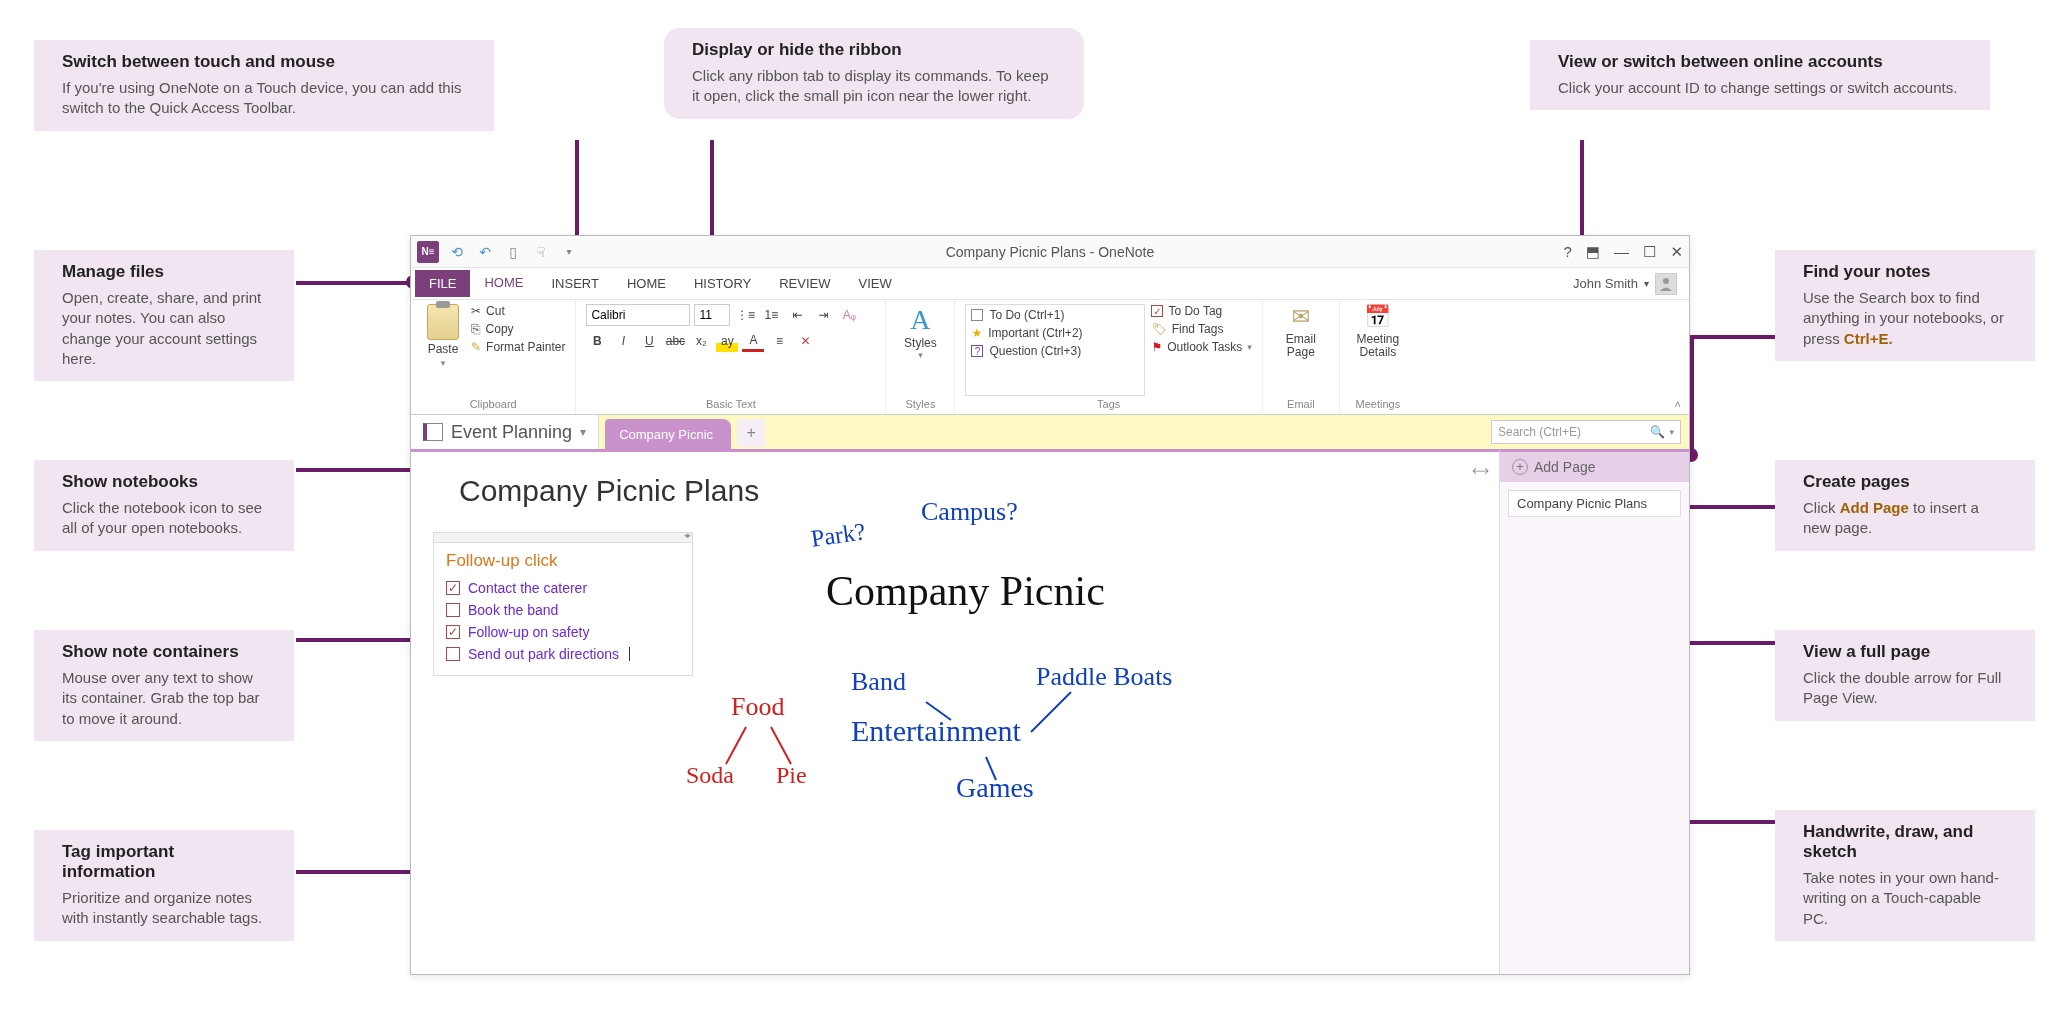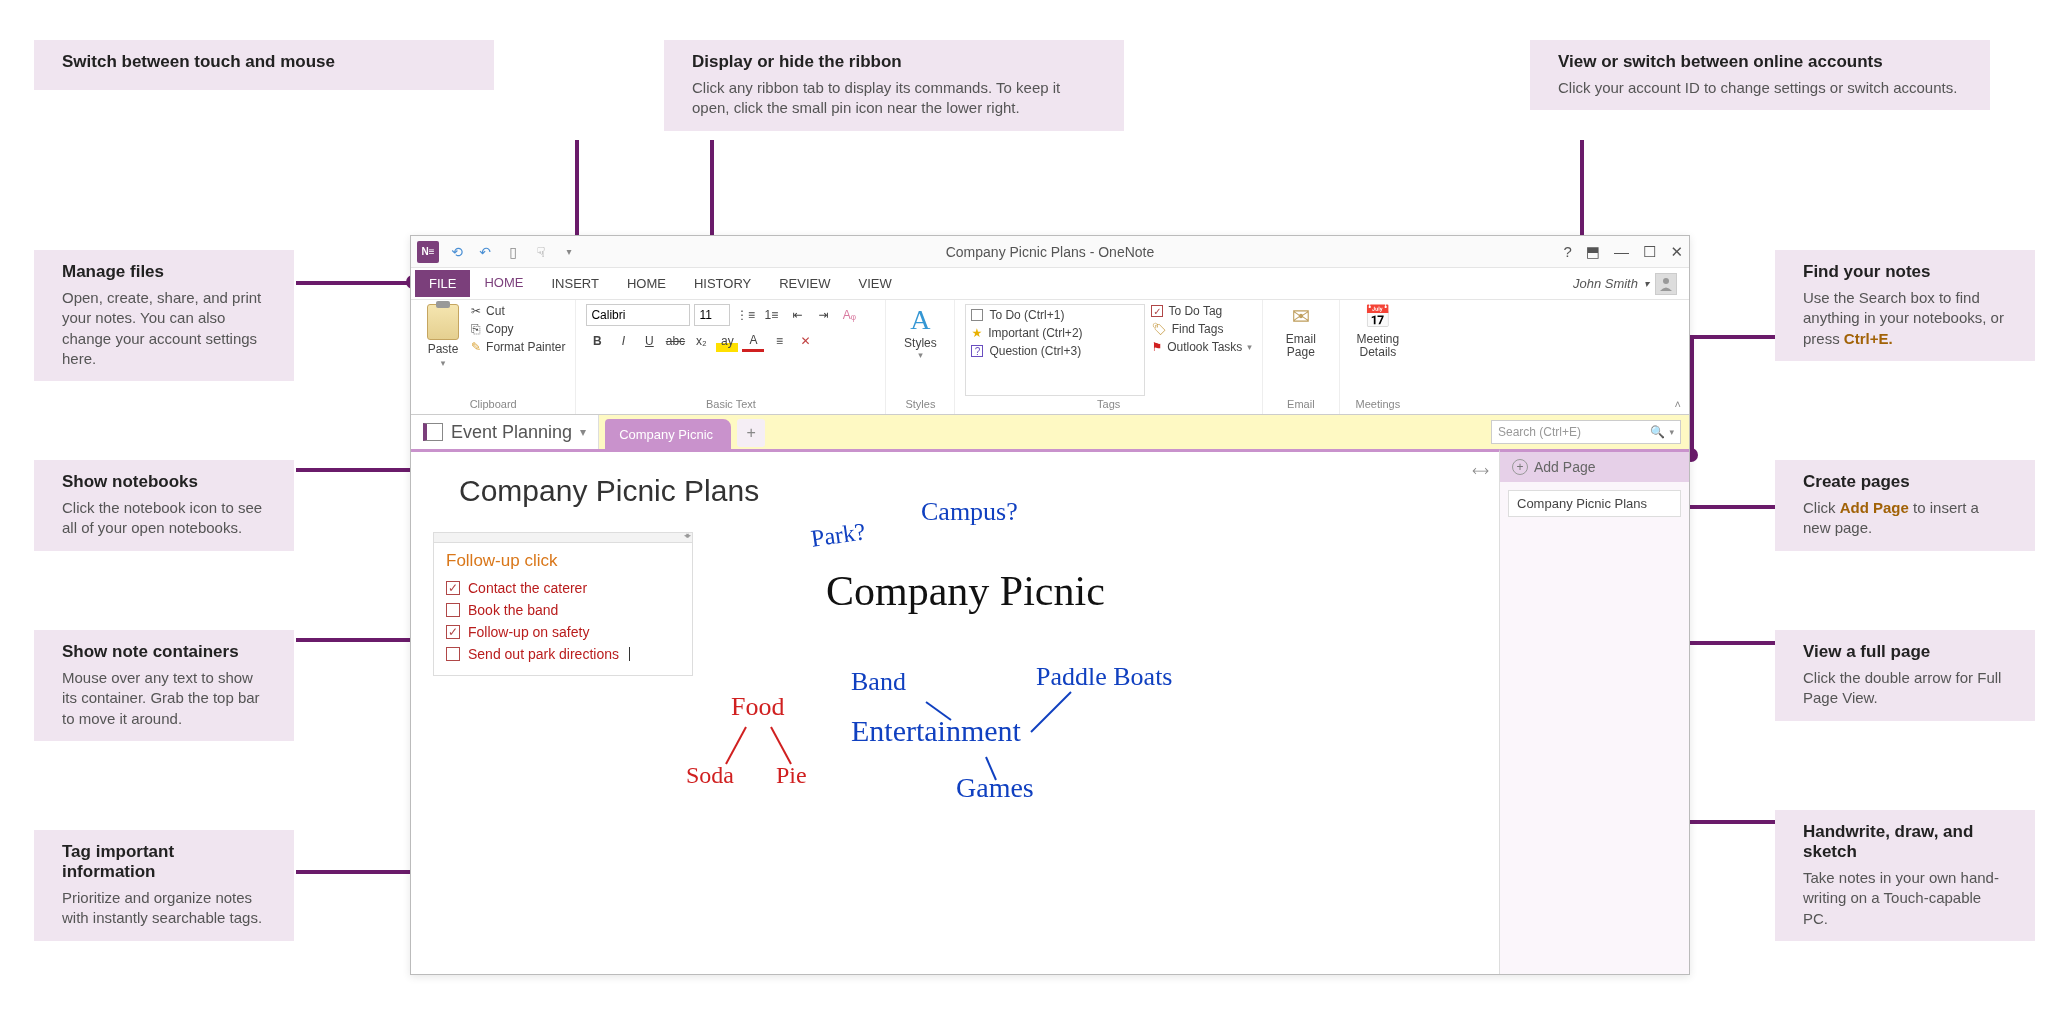--- a/index.html
+++ b/index.html
@@ -25,21 +25,21 @@
 .onenote-icon { width: 22px; height: 22px; background: #7b3f7b; color: #fff; font-size: 10px; font-weight: bold; display: flex; align-items: center; justify-content: center; border-radius: 2px; }
 .window-title { position: absolute; left: 50%; transform: translateX(-50%); font-size: 14px; color: #555; }
 .win-controls { margin-left: auto; display: flex; gap: 14px; color: #555; font-size: 15px; }
 .win-controls span { cursor: pointer; }
 
 
 .ribbon-tabs { height: 32px; background: #fff; display: flex; align-items: center; padding: 0 4px; border-bottom: 1px solid #e5e5e5; }
 .rtab { padding: 6px 14px; font-size: 13px; color: #444; cursor: pointer; }
 .rtab.file { background: #7b3f7b; color: #fff; }
 .rtab.active { color: #7b3f7b; border-bottom: 2px solid transparent; }
-.account-area { margin-left: auto; display: flex; align-items: center; gap: 6px; font-size: 13px; color: #555; padding-right: 8px; font-style: italic; }
+.account-area { margin-left: auto; display: flex; align-items: center; gap: 6px; font-size: 13px; color: #555; padding-right: 8px; }
 .avatar { width: 22px; height: 22px; background: #ddd; border: 1px solid #ccc; display: flex; align-items: center; justify-content: center; }
 
 
 .ribbon-body { height: 115px; background: #fff; border-bottom: 1px solid #ccc; display: flex; }
 .rgroup { border-right: 1px solid #eee; padding: 4px 10px 2px; display: flex; flex-direction: column; }
 .rgroup-content { flex: 1; display: flex; gap: 6px; }
 .rgroup-label { text-align: center; font-size: 11px; color: #888; padding: 2px 0; }
 .paste-btn { display: flex; flex-direction: column; align-items: center; gap: 2px; width: 44px; }
 .paste-icon { width: 32px; height: 36px; background: linear-gradient(#f5e5b0, #e5d090); border: 1px solid #c5a560; border-radius: 3px; position: relative; }
 .paste-icon::before { content: ""; position: absolute; top: -4px; left: 8px; width: 14px; height: 7px; background: #999; border-radius: 2px; }
@@ -69,21 +69,21 @@
 
 .content-area { position: relative; height: calc(100% - 32px - 32px - 115px - 34px); display: flex; }
 .page-canvas { flex: 1; background: #fff; position: relative; border-top: 3px solid #c992cc; overflow: hidden; }
 .page-title-text { position: absolute; left: 48px; top: 22px; font-size: 30px; font-weight: 300; color: #333; }
 .fullpage-arrow { position: absolute; right: 12px; top: 10px; color: #888; font-size: 16px; transform: rotate(45deg); }
 .note-container { position: absolute; left: 22px; top: 80px; width: 260px; border: 1px solid #ddd; }
 .nc-header { height: 10px; background: #f3f3f3; border-bottom: 1px solid #ddd; position: relative; }
 .nc-header::after { content: "◂▸"; position: absolute; right: 3px; top: -3px; font-size: 9px; color: #999; letter-spacing: -2px; }
 .nc-title { color: #d9771a; font-size: 17px; padding: 8px 12px 6px; }
 .nc-items { padding: 0 12px 10px; }
-.nc-item { display: flex; align-items: center; gap: 8px; font-size: 14px; color: #b91c1c; padding: 3px 0; }
+.nc-item { display: flex; align-items: center; gap: 8px; font-size: 14px; color: #6d28d9; padding: 3px 0; }
 .chk { width: 14px; height: 14px; border: 1.5px solid #b04747; display: flex; align-items: center; justify-content: center; }
 .chk.checked::after { content: "✓"; color: #b04747; font-size: 12px; line-height: 1; }
 
 
 .hw { position: absolute; font-family: "Segoe Script", "Comic Sans MS", cursive; }
 .hw-blue { color: #1040c0; }
 .hw-black { color: #111; }
 .hw-red { color: #d02020; }
 
 
@@ -92,22 +92,23 @@
 .add-page-btn .plus { width: 16px; height: 16px; border: 1px solid #999; border-radius: 50%; display: flex; align-items: center; justify-content: center; font-size: 12px; color: #777; }
 .page-item { background: #fff; border: 1px solid #ddd; margin: 8px; padding: 5px 8px; font-size: 13px; color: #444; }
 
 svg.hw-line { position: absolute; overflow: visible; }
 </style>
 </head>
 <body>
 
 <div class="callout" style="left:34px; top:40px; width:460px;">
   <h4>Switch between touch and mouse</h4>
-</div>
-<div class="callout" style="left:664px; top:40px; width:460px;">
+  <p>If you're using OneNote on a Touch device, you can add this switch to the Quick Access Toolbar.</p>
+</div>
+<div class="callout" style="left:664px; top:28px; width:420px;border-radius:16px;">
   <h4>Display or hide the ribbon</h4>
   <p>Click any ribbon tab to display its commands. To keep it open, click the small pin icon near the lower right.</p>
 </div>
 <div class="callout" style="left:1530px; top:40px; width:460px;">
   <h4>View or switch between online accounts</h4>
   <p>Click your account ID to change settings or switch accounts.</p>
 </div>
 <div class="callout" style="left:34px; top:250px;">
   <h4>Manage files</h4>
   <p>Open, create, share, and print your notes. You can also change your account settings here.</p>

